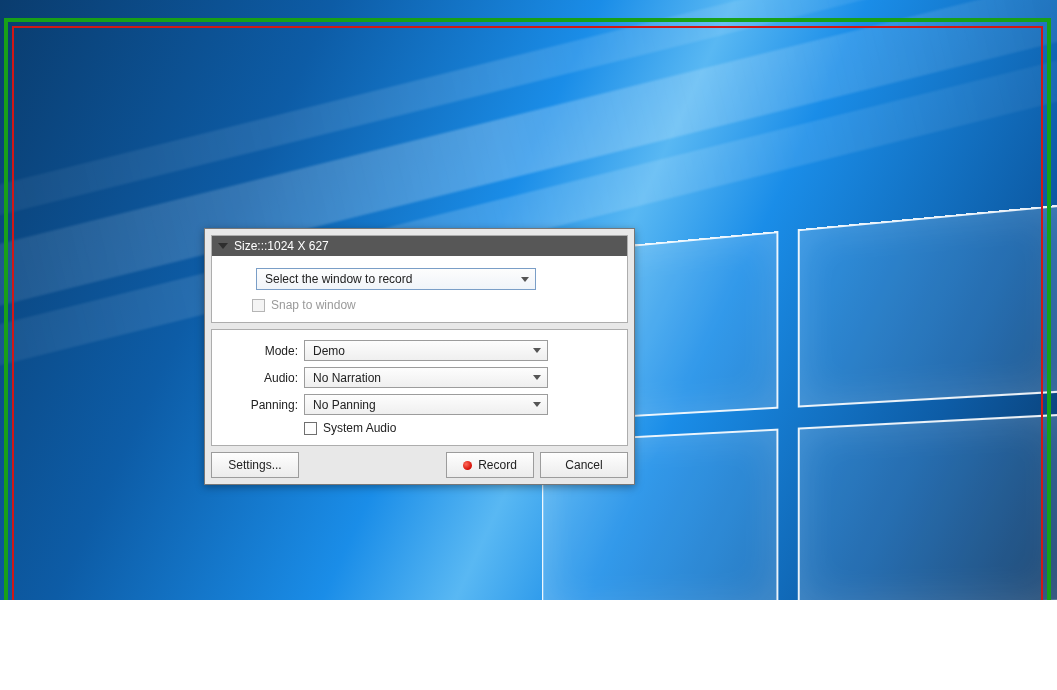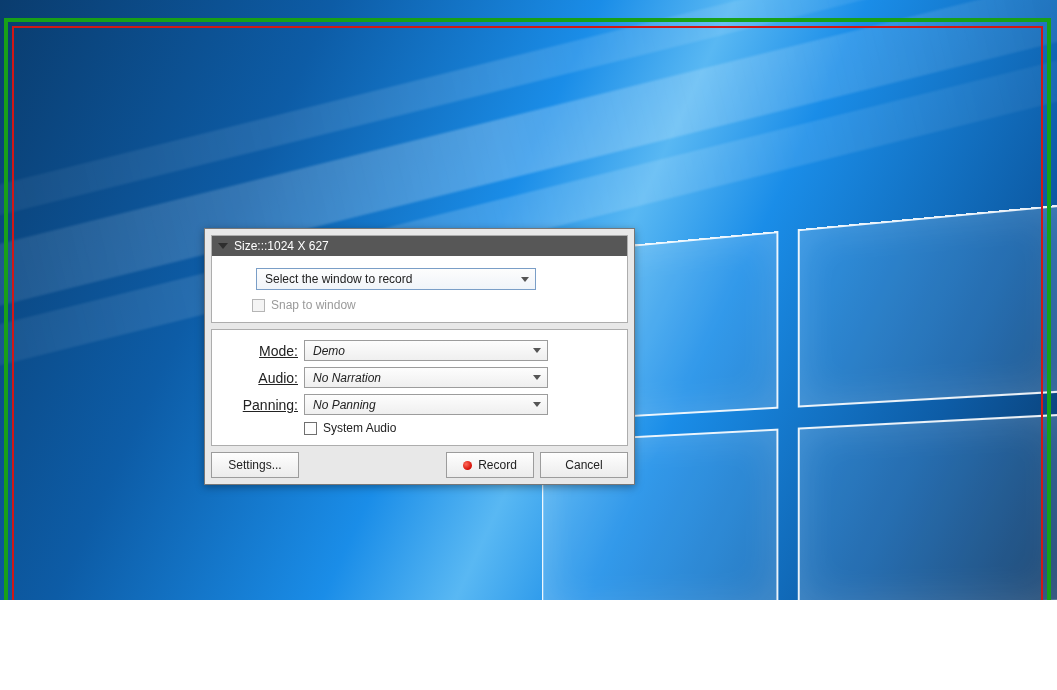--- a/index.html
+++ b/index.html
@@ -165,38 +165,36 @@
   }
 
   .form-row {
     display: flex;
     align-items: center;
     margin-bottom: 6px;
   }
   .form-row .lbl {
     width: 78px;
     text-align: right;
-    font-size: 14px;
+    font-size: 12px;
     color: #222;
     padding-right: 6px;
-    text-decoration: underline;
   }
   .dd {
     display: flex;
     align-items: center;
     justify-content: space-between;
     width: 244px;
     height: 21px;
     padding: 0 6px 0 8px;
     font-size: 12px;
     color: #222;
     border: 1px solid #9c9c9c;
     background: linear-gradient(#fdfdfd, #efefef);
     cursor: pointer;
-    font-style: italic;
   }
   .dd .chev {
     width:0;height:0;
     border-left:4px solid transparent;
     border-right:4px solid transparent;
     border-top:5px solid #555;
   }
   .sysaudio-row {
     display: flex;
     align-items: center;

